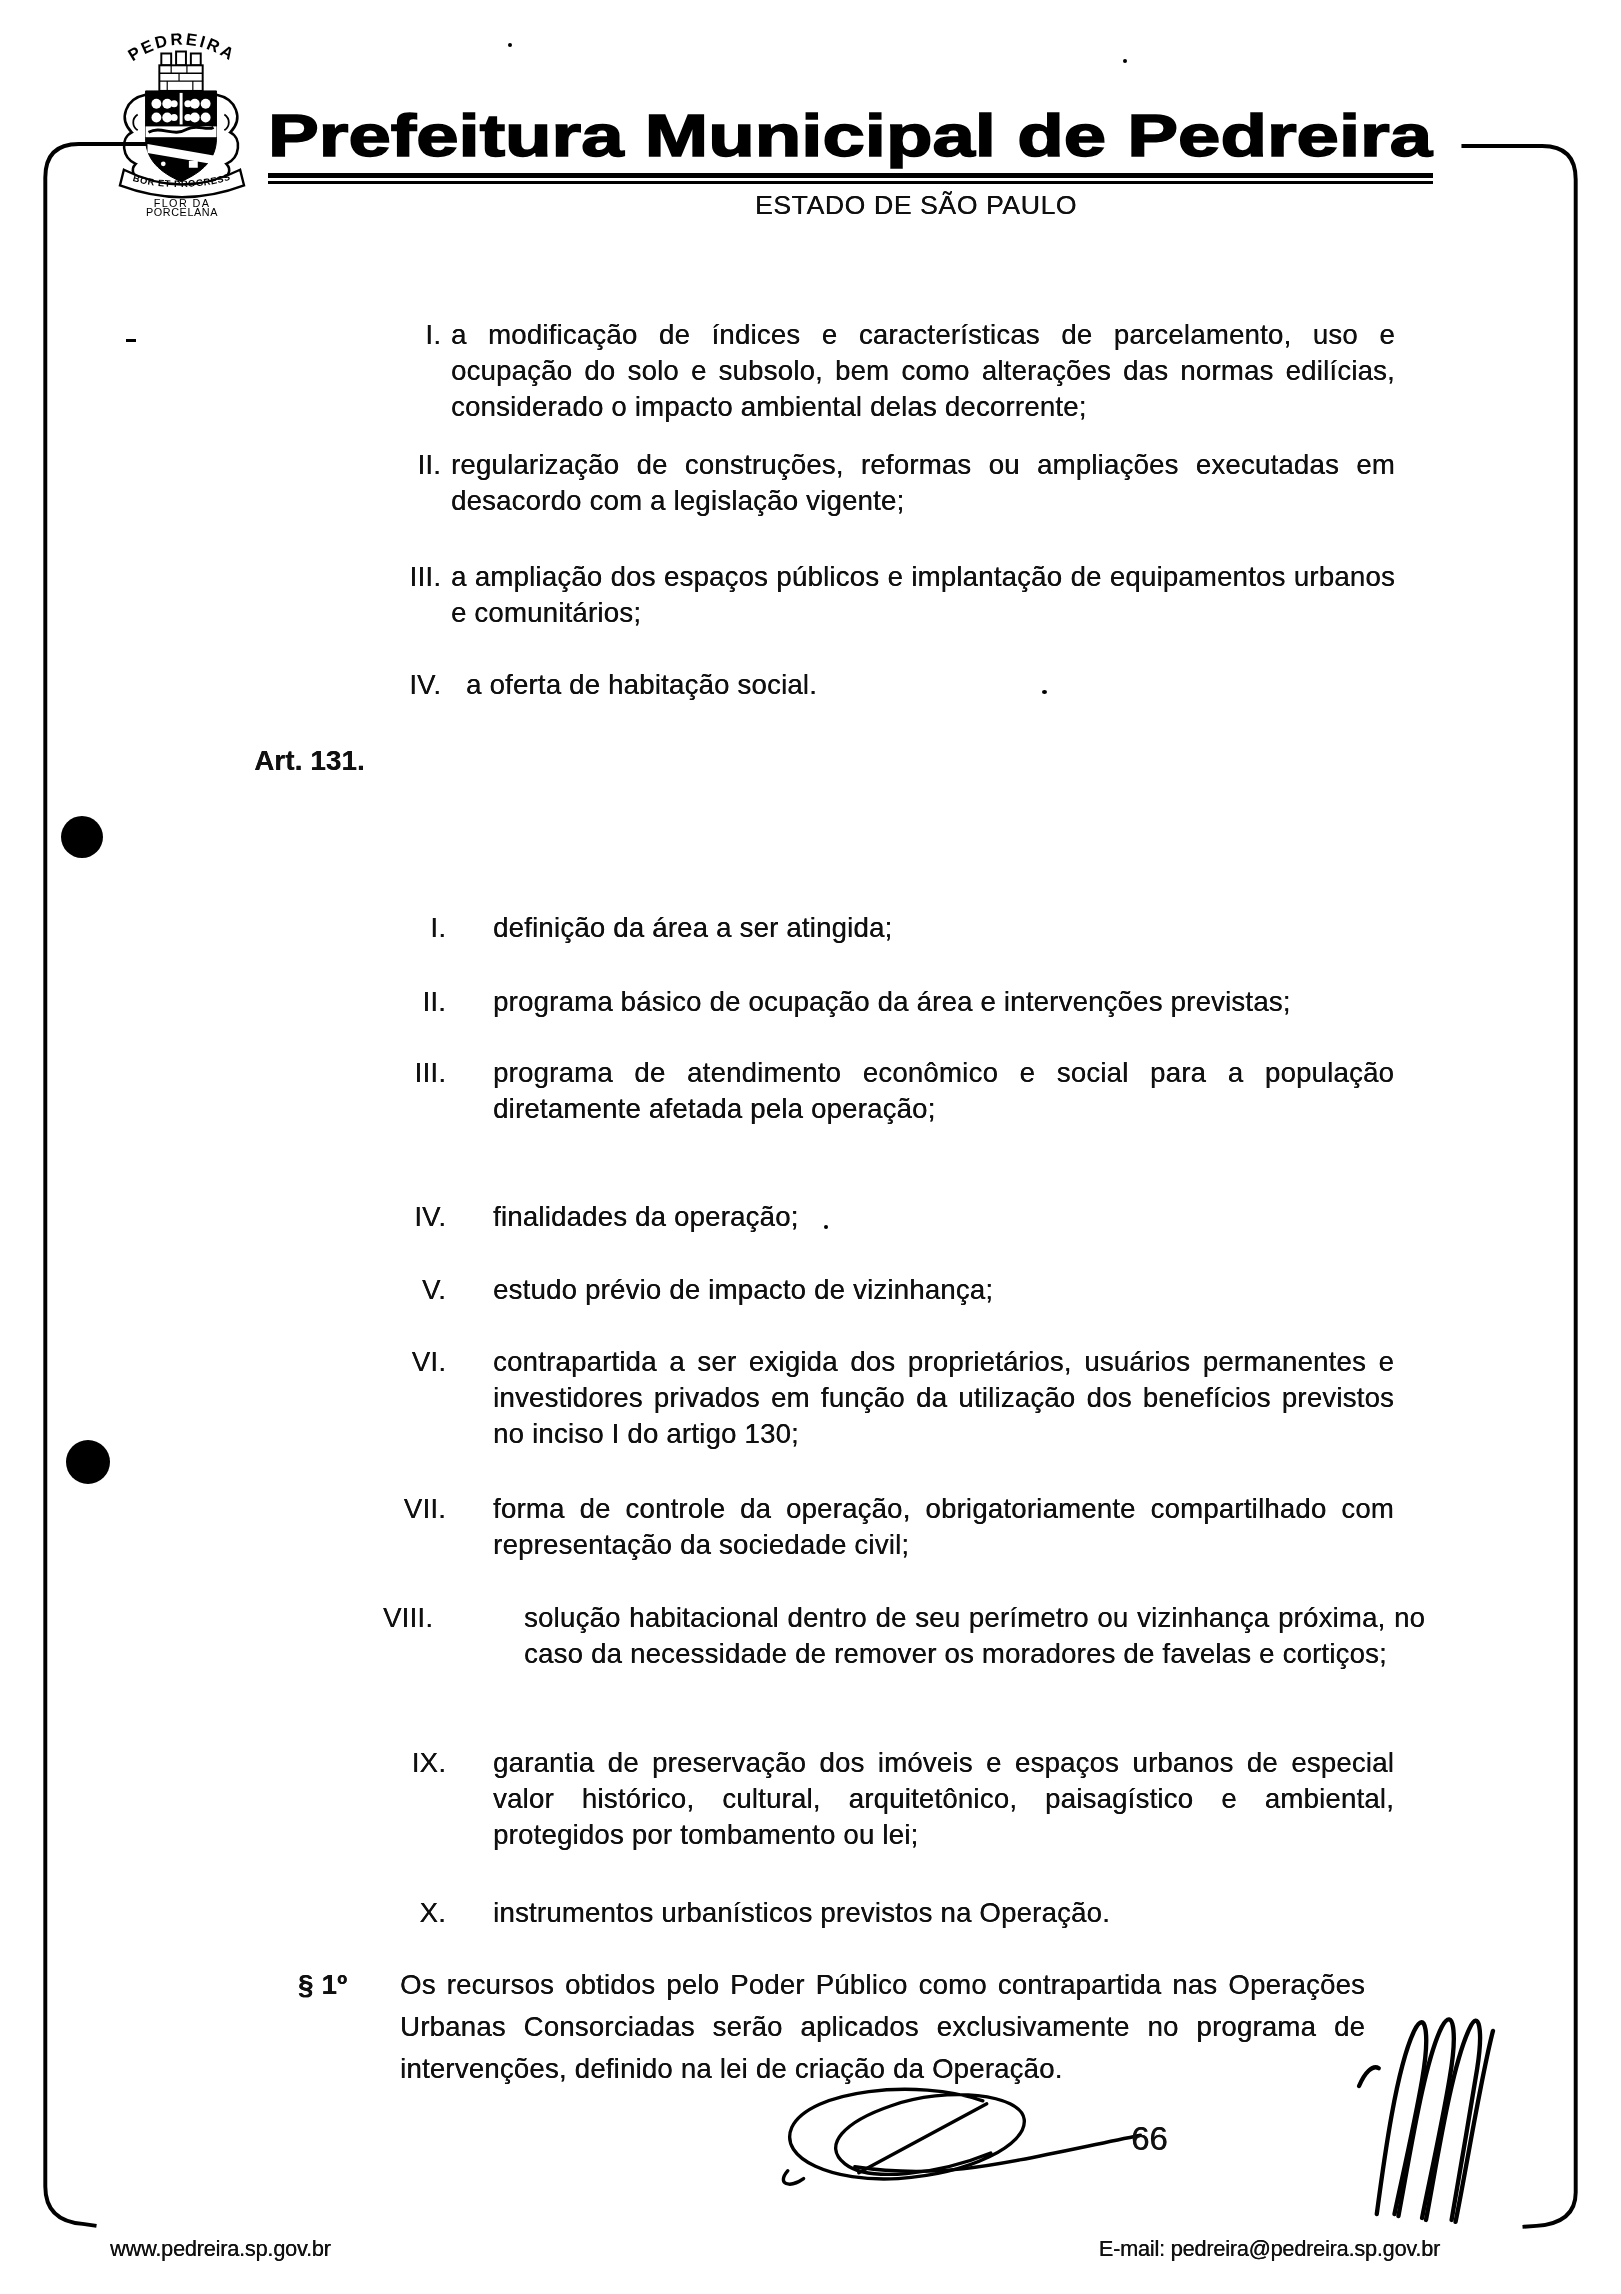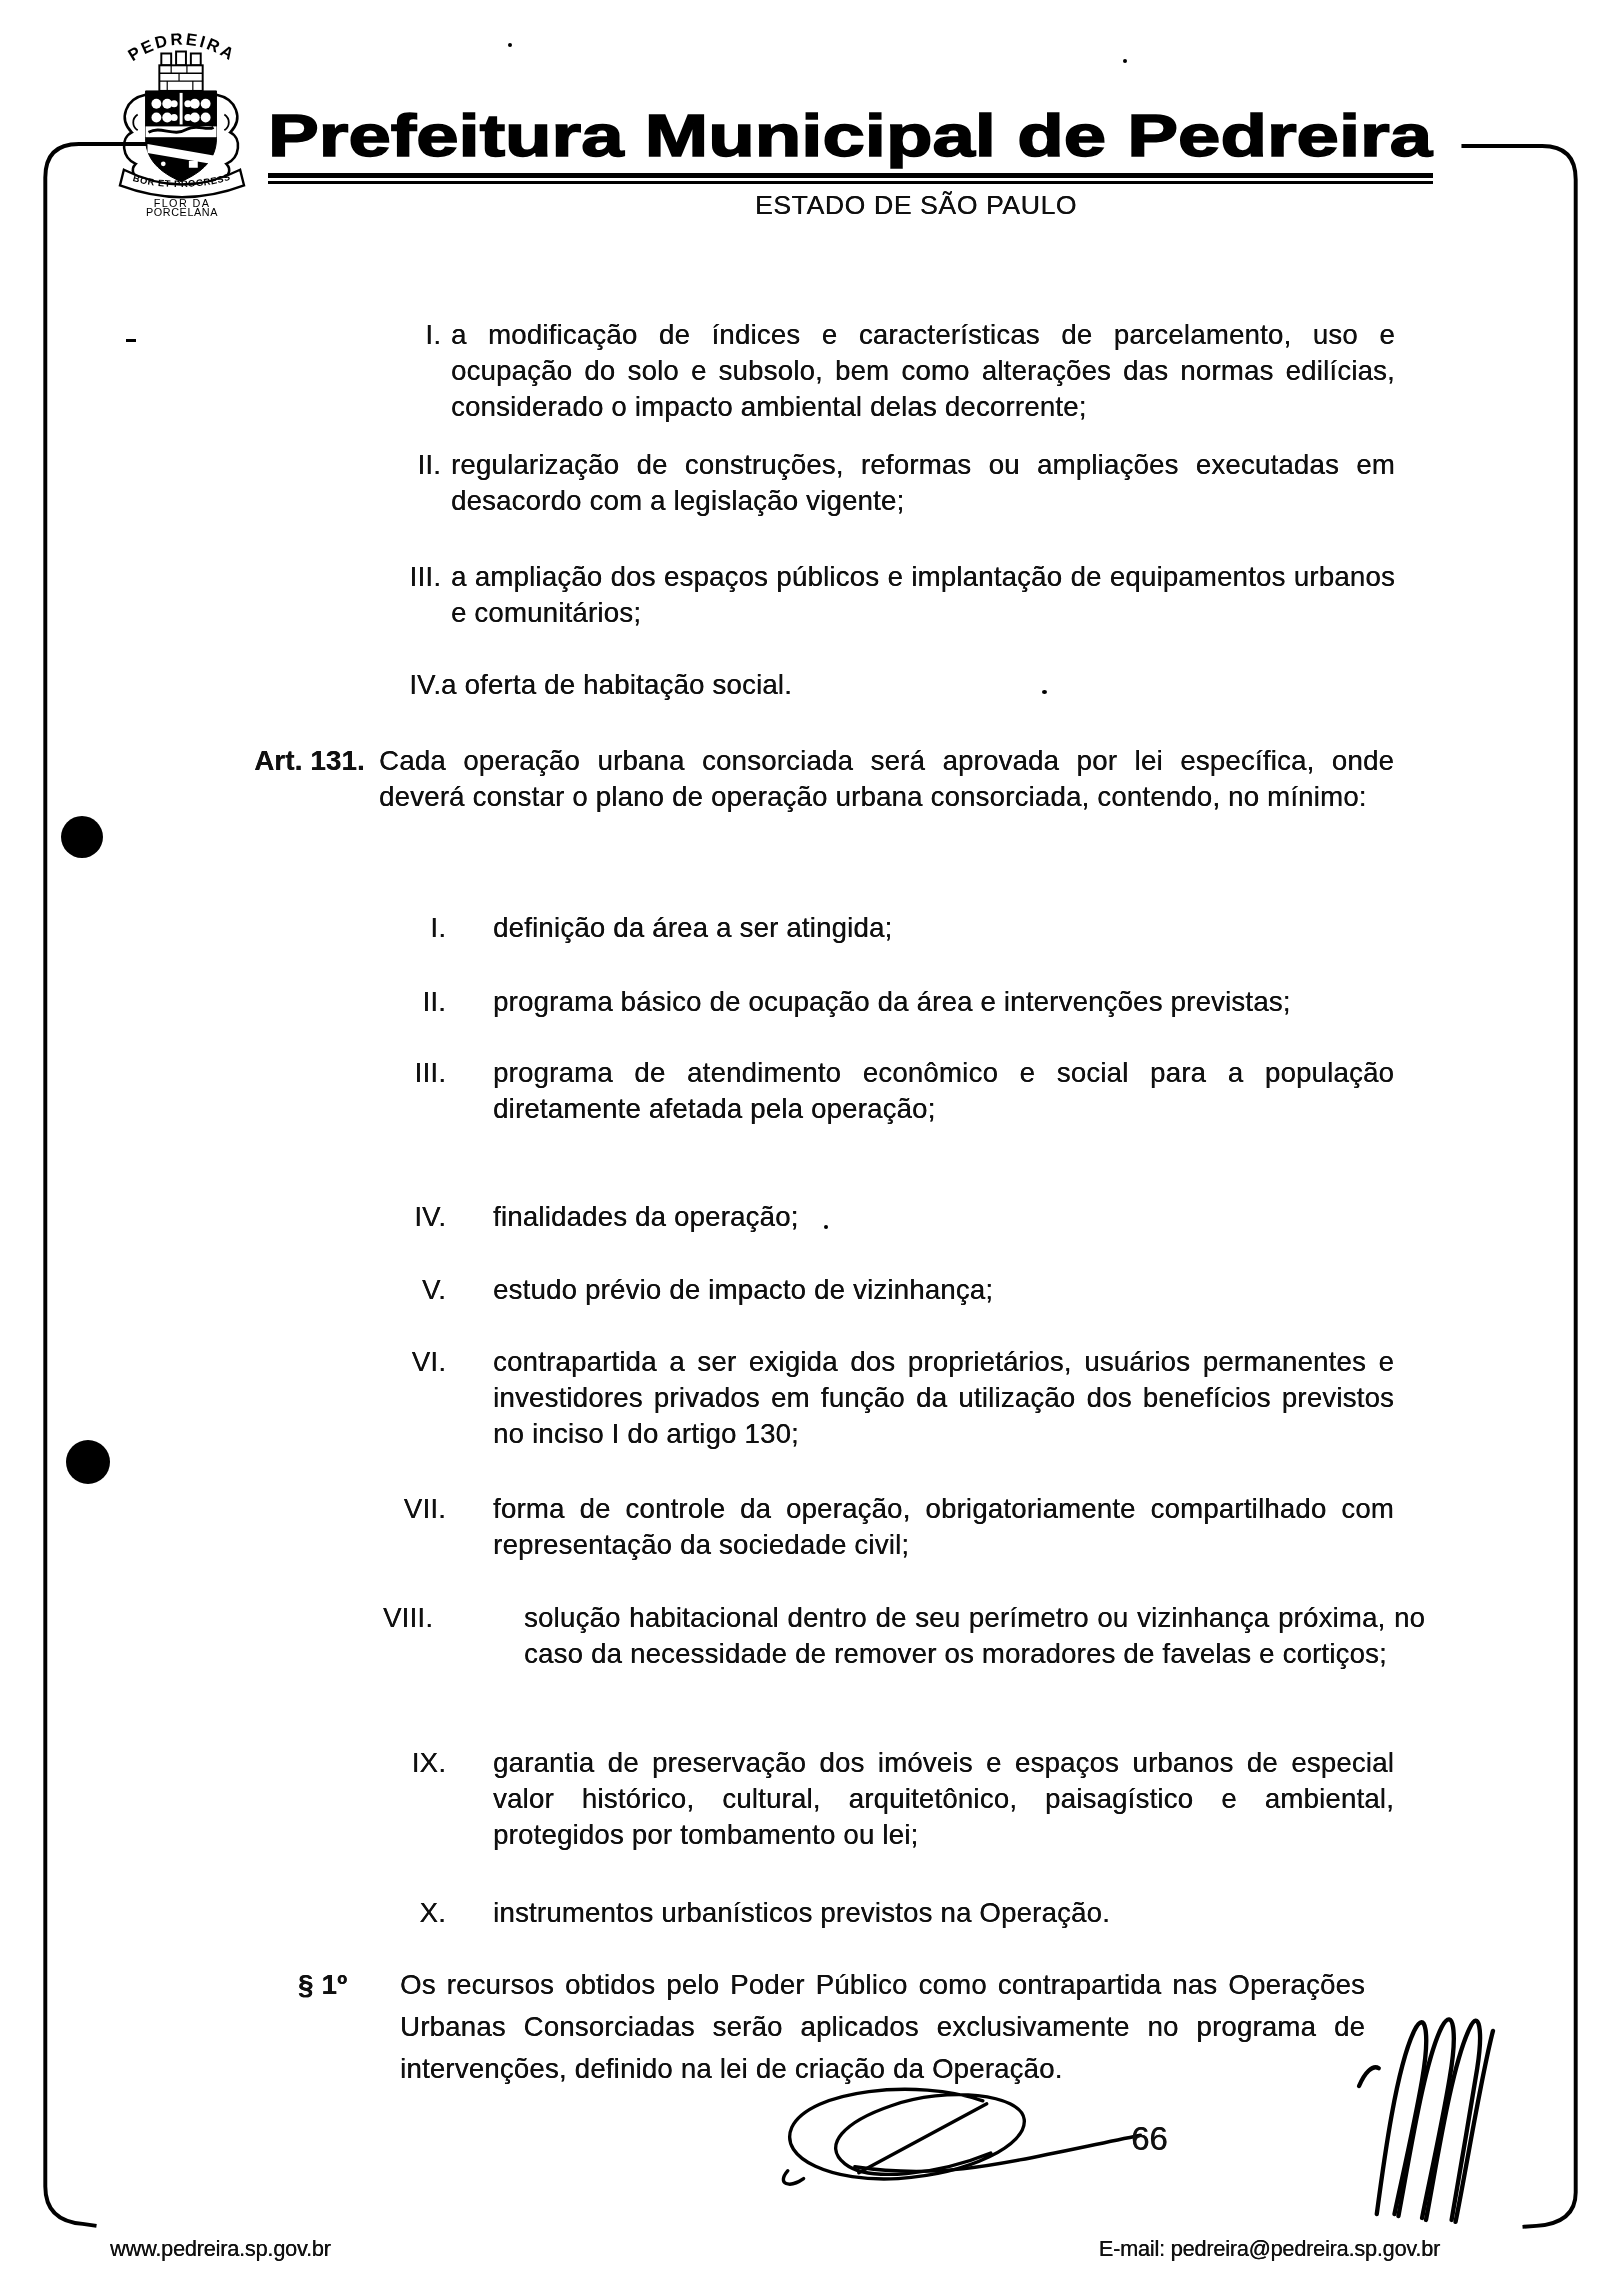--- a/index.html
+++ b/index.html
@@ -129,25 +129,24 @@
   <div class="item bodytext" style="left:355px;top:447px;">
     <div class="num" style="width:86px;">II.</div>
     <div class="txt" style="margin-left:9.9px;width:944px;">regularização de construções, reformas ou ampliações executadas em desacordo com a legislação vigente;</div>
   </div>
   <div class="item bodytext" style="left:355px;top:559px;">
     <div class="num" style="width:86px;">III.</div>
     <div class="txt" style="margin-left:9.9px;width:944px;">a ampliação dos espaços públicos e implantação de equipamentos urbanos e comunitários;</div>
   </div>
   <div class="item bodytext" style="left:355px;top:667px;">
     <div class="num" style="width:86px;">IV.</div>
-    <div class="txt" style="margin-left:0;width:944px;">a oferta de habitação social.</div>
+    <div class="txt" style="margin-left:25px;width:944px;">a oferta de habitação social.</div>
   </div>
 
   <div class="abs bodytext bold" style="left:238px;top:743px;width:143px;text-align:center;">Art. 131.</div>
-  <div class="abs bodytext txt" style="left:379px;top:743px;width:1015px;text-align:justify;">Cada operação urbana consorciada será aprovada por lei específica, onde deverá constar o plano de operação urbana consorciada, contendo, no mínimo:</div>
 
   <div class="item bodytext" style="left:355px;top:910px;">
     <div class="num" style="width:91px;">I.</div>
     <div class="txt" style="margin-left:47px;width:901px;">definição da área a ser atingida;</div>
   </div>
   <div class="item bodytext" style="left:355px;top:984px;">
     <div class="num" style="width:91px;">II.</div>
     <div class="txt" style="margin-left:47px;width:901px;">programa básico de ocupação da área e intervenções previstas;</div>
   </div>
   <div class="item bodytext" style="left:355px;top:1055px;">

